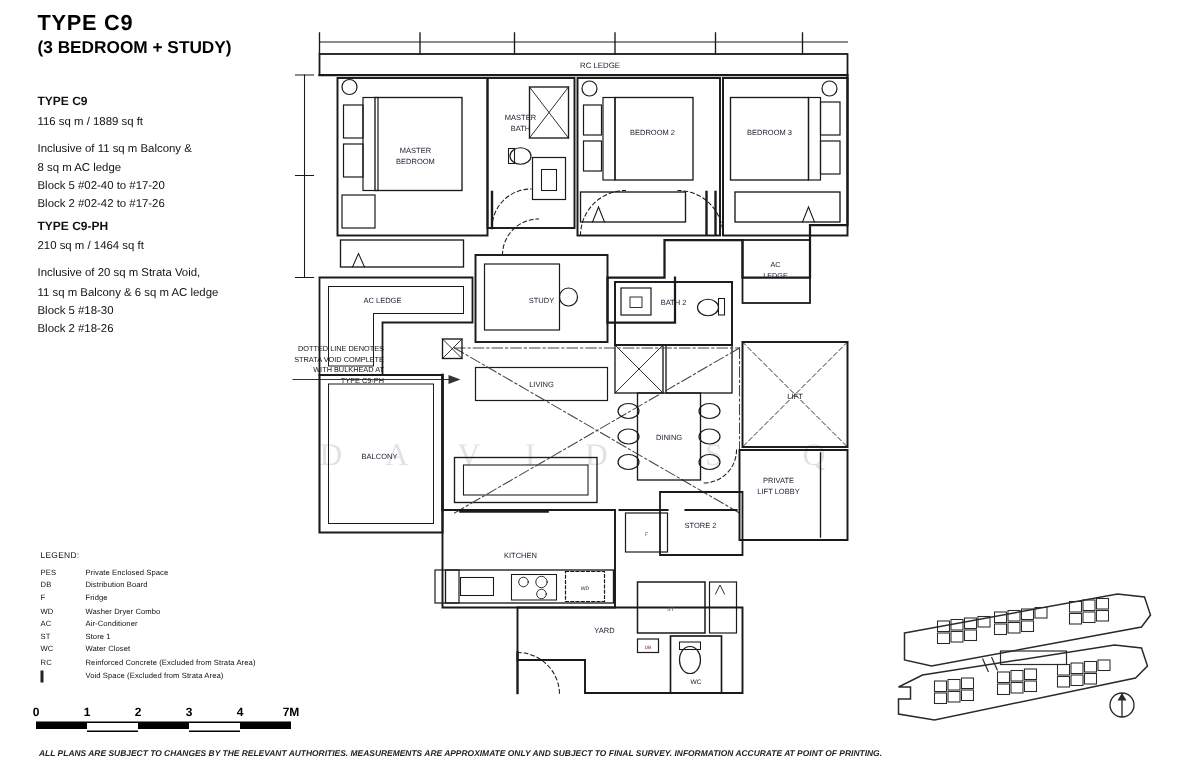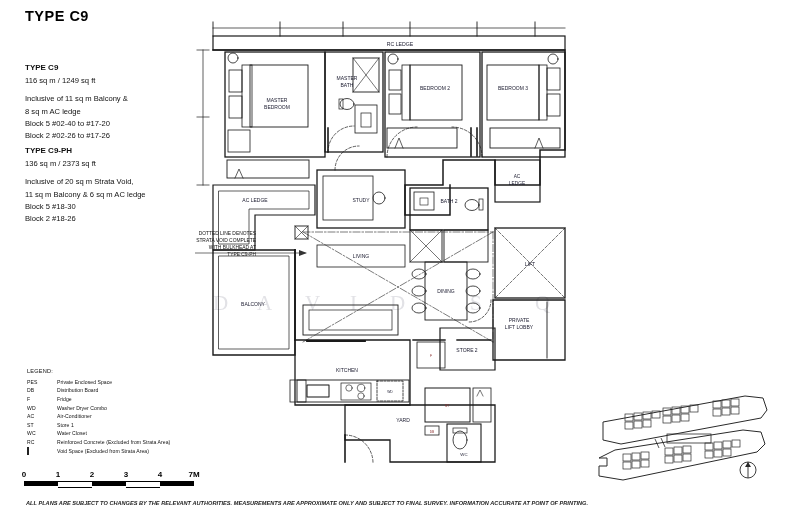--- a/index.html
+++ b/index.html
@@ -61,35 +61,36 @@
   
   .keyplan{position:absolute;left:595px;top:388px;width:200px;height:110px;}
 </style>
 </head>
 <body>
 
 <div id="plan-root">
 
   <div class="title-block">
     <div class="title-main">TYPE  C9</div>
+    <div class="title-sub">(3 BEDROOM + STUDY)</div>
   </div>
 
   <div class="spec-group" style="top:62px;">
     <div class="spec-head">TYPE C9</div>
-    <div class="spec-line">116 sq m / 1249 sq ft</div>
+    <div class="spec-line">116 sq m / 1889 sq ft</div>
     <div class="spec-gap"></div>
     <div class="spec-line">Inclusive of 11 sq m Balcony &amp;</div>
     <div class="spec-line">8 sq m AC ledge</div>
     <div class="spec-line">Block 5 #02-40 to #17-20</div>
-    <div class="spec-line">Block 2 #02-26 to #17-26</div>
+    <div class="spec-line">Block 2 #02-42 to #17-26</div>
   </div>
 
   <div class="spec-group" style="top:145px;">
     <div class="spec-head">TYPE C9-PH</div>
-    <div class="spec-line">136 sq m / 2373 sq ft</div>
+    <div class="spec-line">210 sq m / 1464 sq ft</div>
     <div class="spec-gap"></div>
     <div class="spec-line">Inclusive of 20 sq m Strata Void,</div>
     <div class="spec-line">11 sq m Balcony &amp; 6 sq m AC ledge</div>
     <div class="spec-line">Block 5 #18-30</div>
     <div class="spec-line">Block 2 #18-26</div>
   </div>
 
   <div class="callout">
     <div>DOTTED LINE DENOTES</div>
     <div>STRATA VOID COMPLETE</div>

